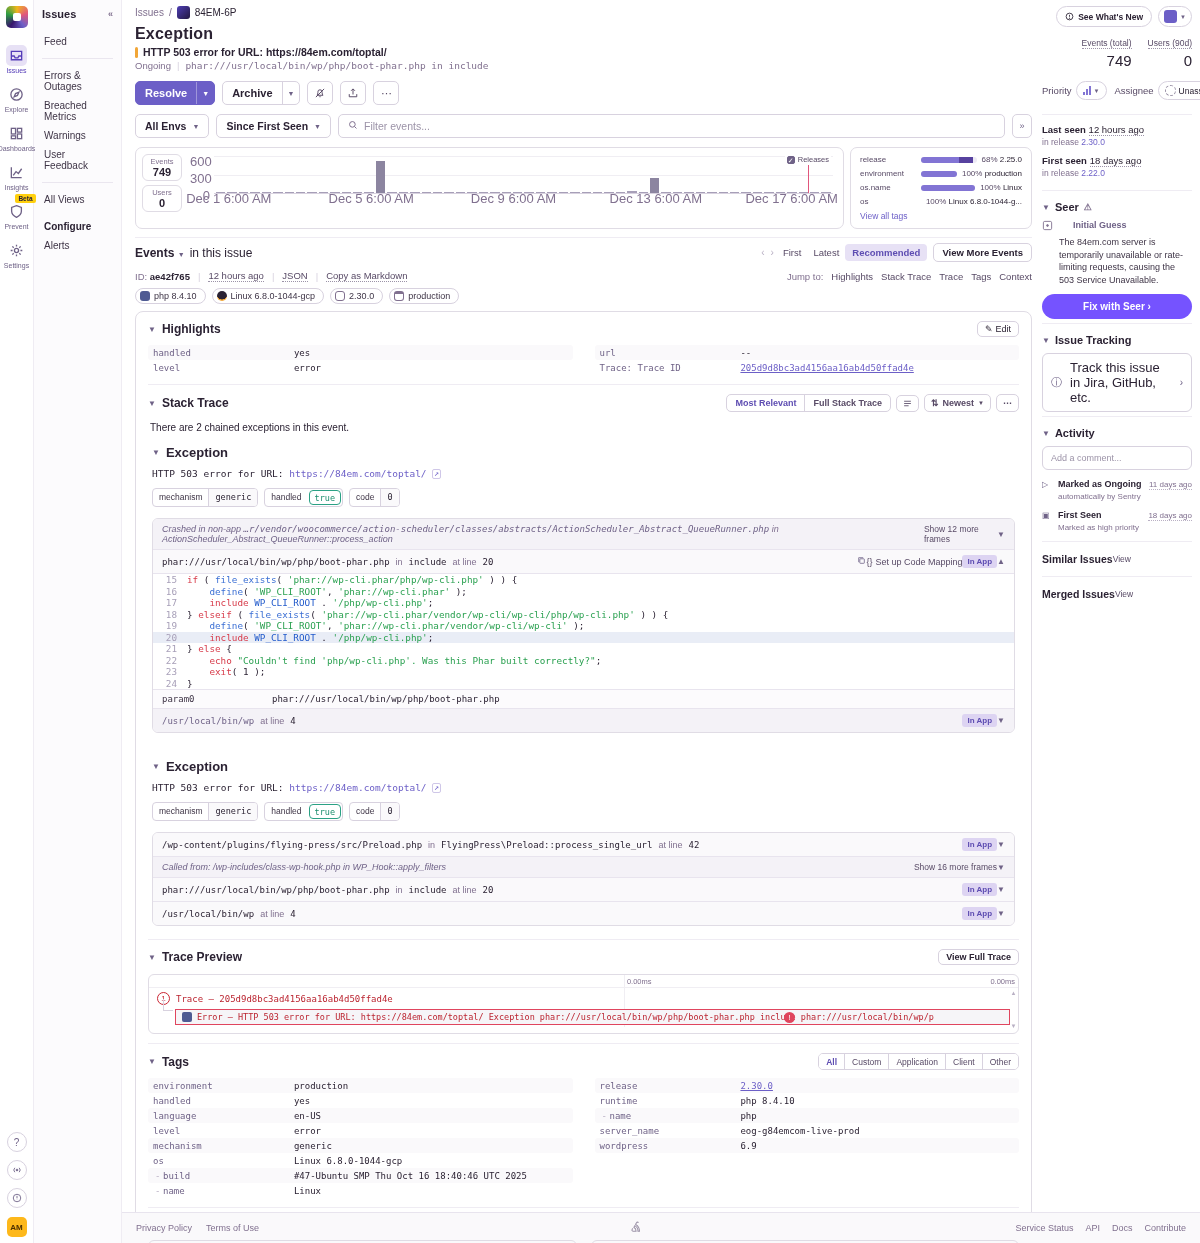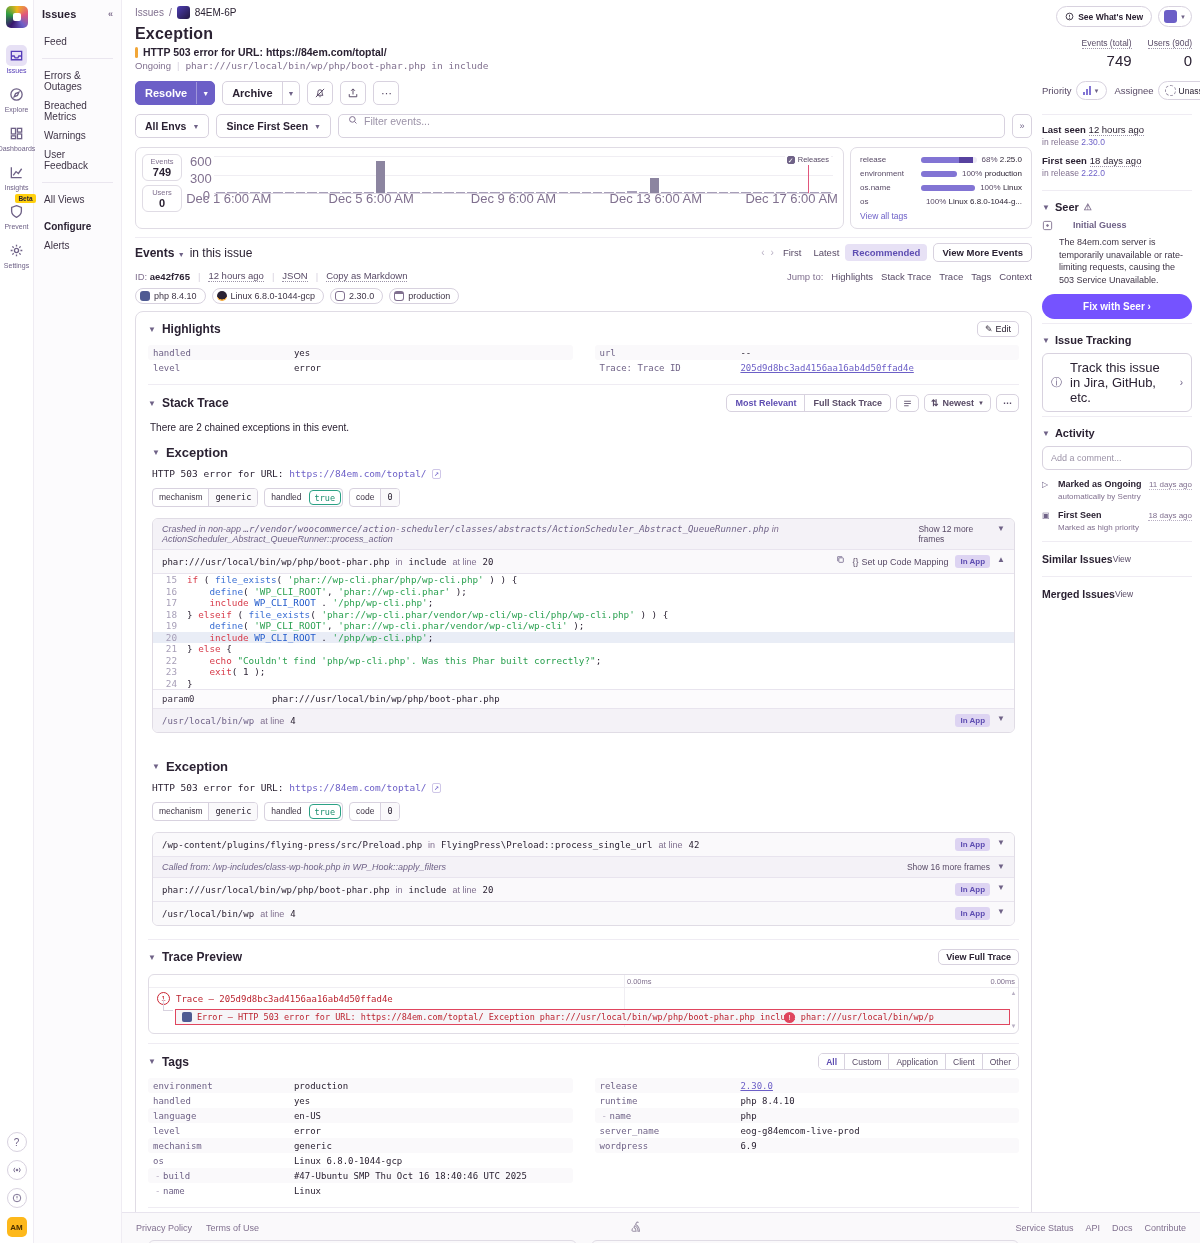--- a/index.html
+++ b/index.html
@@ -48,21 +48,21 @@
   .btn .seg{padding:0 9px;display:flex;align-items:center;height:100%}
   .btn .caretseg{border-left:1px solid #D8D2DF;padding:0 5px;display:flex;align-items:center;height:100%;font-size:7px;color:#6F6287}
   .btn.primary{background:#6C5FC7;border-color:#6C5FC7;color:#fff}
   .btn.primary .caretseg{border-left:1px solid rgba(255,255,255,.35);color:#fff}
   .iconbtn{width:26px;height:24px;border:1px solid #D8D2DF;border-radius:5px;background:#fff;display:flex;align-items:center;justify-content:center;color:#584A66}
   .iconbtn svg{width:12px;height:12px}
   
   .filterrow{display:flex;align-items:center;gap:7px;margin-bottom:9px}
   .drop{display:inline-flex;align-items:center;gap:6px;border:1px solid #D8D2DF;border-radius:5px;background:#fff;height:24px;padding:0 9px;font-size:10.5px;font-weight:bold}
   .drop .car{font-size:7px;color:#6F6287}
-  .search{flex:1;display:flex;align-items:flex-start;gap:6px;border:1px solid #D8D2DF;border-radius:5px;height:24px;padding:0 9px;background:#fff}
+  .search{flex:1;display:flex;align-items:center;gap:6px;border:1px solid #D8D2DF;border-radius:5px;height:24px;padding:0 9px;background:#fff}
   .search input{border:0;outline:0;flex:1;font-size:10.5px;color:#2B2233;font-family:"Liberation Sans",sans-serif;background:transparent}
   .search input::placeholder{color:#9C93A8}
   .sqbtn{width:20px;height:24px;border:1px solid #D8D2DF;border-radius:5px;display:flex;align-items:center;justify-content:center;color:#6F6287;font-size:9px;background:#fff}
   
   .chartrow{display:flex;gap:6px;margin-bottom:8px}
   .chartbox{flex:1;border:1px solid #E0DCE5;border-radius:7px;display:flex;padding:6px;gap:8px;min-width:0}
   .mini{display:flex;flex-direction:column;gap:4px}
   .minicard{width:40px;border:1px solid #E0DCE5;border-radius:6px;text-align:center;padding:2px 0}
   .minicard .ml{font-size:7.5px;color:#80708F}
   .minicard .mv{font-size:11px;font-weight:bold}
@@ -139,21 +139,21 @@
   .tagpill .tv{border-left:1px solid #D8D2DF;padding:2.5px 6px;background:#FAF9FB;font-family:"DejaVu Sans Mono",monospace}
   .tagpill .tv.green{color:#1C8E6E;border:1px solid #2BA185;border-radius:4px;margin:1px;background:#fff;padding:1.5px 5px}
   .frames{border:1px solid #E0DCE5;border-radius:6px;overflow:hidden}
   .framerow{display:flex;align-items:center;gap:6px;padding:5px 9px;font-size:9px;border-top:1px solid #E8E4EE;background:#FAF9FB}
   .framerow:first-child{border-top:0}
   .framerow.dim{background:#F4F2F7;color:#6F6287;font-style:italic}
   .framerow .fpath{font-family:"DejaVu Sans Mono",monospace;color:#2B2233}
   .framerow.dim .fpath{color:#6F6287}
   .framerow .fin{color:#80708F}
   .framerow .ffn{font-family:"DejaVu Sans Mono",monospace;color:#2B2233}
-  .framerow .right{margin-left:auto;display:flex;gap:7px}
+  .framerow .right{margin-left:auto;display:flex;align-items:center;}
   .inapp{background:#DDD4F2;color:#5E4DB2;font-size:8px;font-weight:bold;border-radius:3px;padding:2px 5px}
   .fcaret{color:#6F6287;font-size:8px}
   .showmore{color:#584A66;font-size:8.5px;font-style:normal}
   .maplink{color:#584A66;display:flex;align-items:center;gap:3px}
   .code{background:#fff;border-top:1px solid #E8E4EE;font-family:"DejaVu Sans Mono",monospace;font-size:9.3px}
   .cl{display:flex;line-height:11.5px}
   .cl .ln{width:34px;text-align:right;padding-right:10px;color:#A79FB8;flex-shrink:0}
   .cl .ct{white-space:pre;color:#2B2233}
   .cl.hl{background:#E9EDF6}
   .ct .k{color:#D73A49}.ct .s{color:#2BA151}.ct .f{color:#3B6FD4}.ct .c{color:#215ACB}

